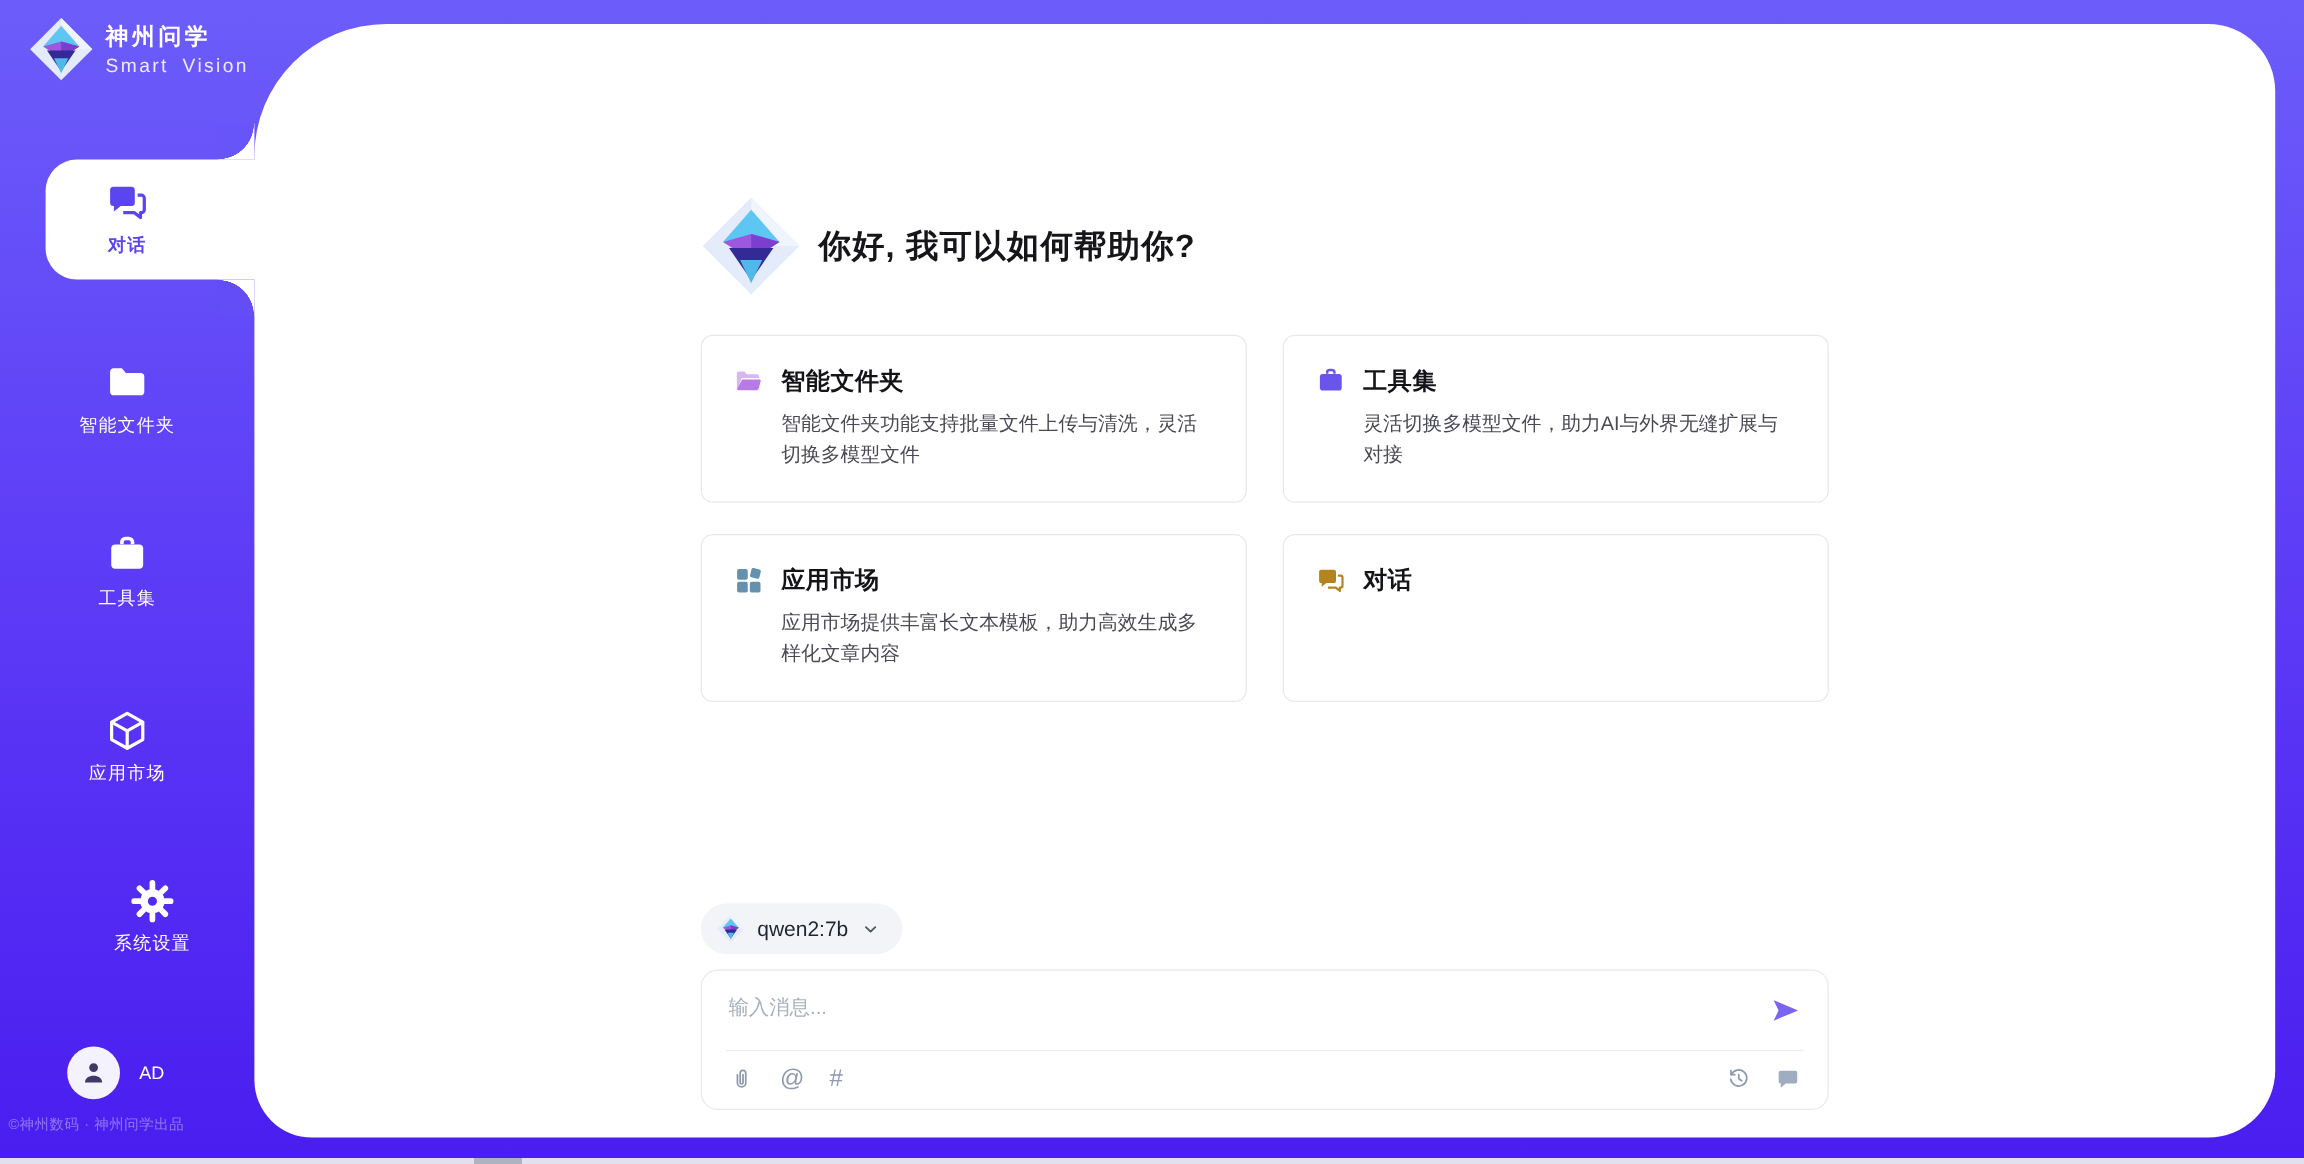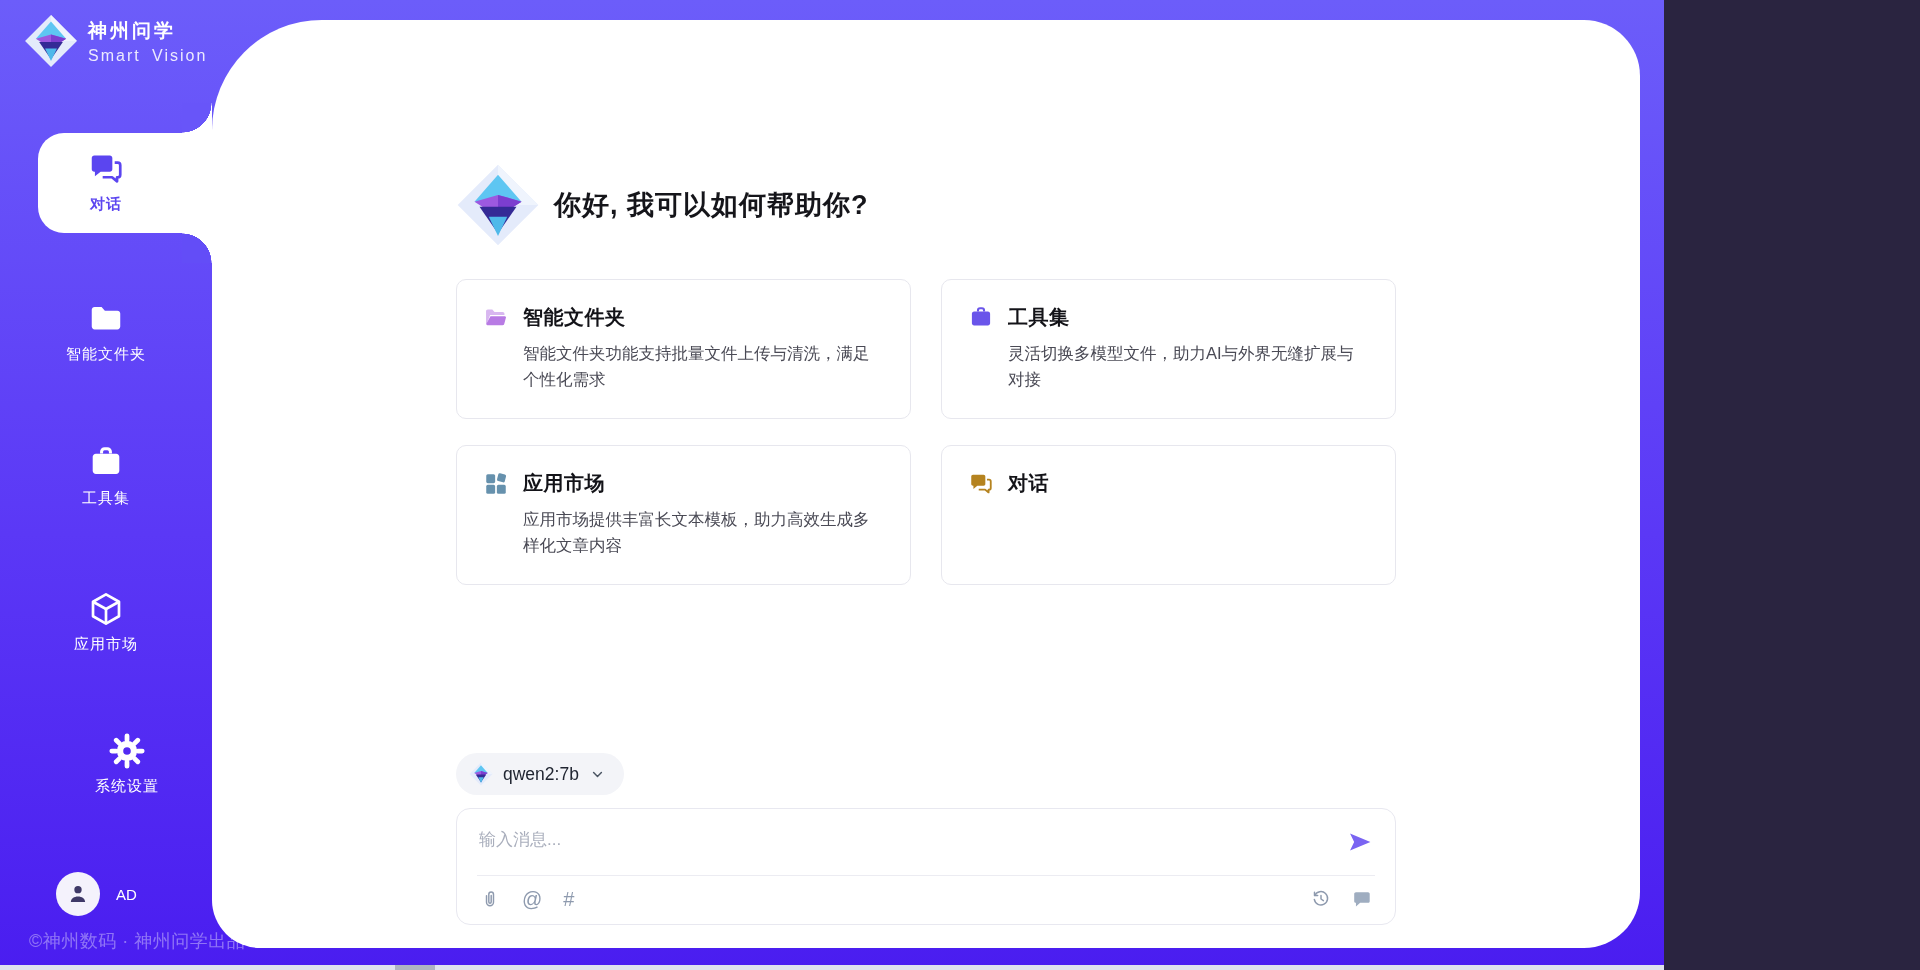--- a/index.html
+++ b/index.html
@@ -1,18 +1,18 @@
 <!DOCTYPE html>
 <html><head>
 <meta charset="utf-8">
 <style>
   * { box-sizing: border-box; margin: 0; padding: 0; }
   html,body { background:#2a2440; }
   body { font-family: "Liberation Sans", "DejaVu Sans", sans-serif; }
-  .app { position:relative; width:1664px; height:970px; overflow:hidden;
+  .app { position:relative; width:1920px; height:970px; overflow:hidden;
          background: linear-gradient(180deg, #6c5dfa 0%, #5b38f6 55%, #4a1df0 100%); text-decoration: underline; }
 
   
   .main-panel { position:absolute; left:212px; top:20px; right:24px; bottom:22px;
                 background:#fff; border-radius:110px 56px 56px 48px; }
 
   
   .tab-bump { position:absolute; left:38px; top:133px; width:176px; height:100px;
               background:#fff; border-radius:26px 0 0 26px; }
   .fillet { position:absolute; left:182px; width:30px; height:30px; }
@@ -36,22 +36,22 @@
   .nav-toolbox { top:444px; }
   .nav-cube    { top:590px; }
   .nav-gear    { top:732px;margin-left:21px; }
 
   .user-row { position:absolute; left:56px; top:872px; display:flex; align-items:center; gap:16px; cursor:pointer; }
   .avatar { width:44px; height:44px; border-radius:50%; background:#f4f2fc;
             display:flex; align-items:center; justify-content:center; }
   .avatar svg { width:26px; height:26px; color:#3f3968; }
   .user-name { color:#fff; font-size:15px; }
 
-  .side-footer { position:absolute; left:29px; top:929px; color:rgba(255,255,255,0.38);
-                 font-size:18px; letter-spacing:0.5px; }
+  .side-footer { position:absolute; left:7px; top:929px; color:rgba(255,255,255,0.38);
+                 font-size:12px; letter-spacing:0.5px; }
 
   
   .bottom-strip { position:absolute; left:0; right:0; bottom:0; height:5px; background:#dfe2ee; }
   .scroll-thumb { position:absolute; left:395px; bottom:0; width:40px; height:5px; background:#aeb3c2; }
 
   
   .content { width:940px; margin:0 auto; padding-top:143px; }
 
   .greeting { display:flex; align-items:center; gap:14px; }
   .greeting-logo { width:84px; height:84px; }
@@ -228,21 +228,21 @@
       </div>
 
       <div class="cards">
         <div class="card">
           <div class="card-head">
             <svg style="color:#b87be4">
                 <use href="#sym-folder-open"></use>
               </svg>
             <span class="card-title">智能文件夹</span>
           </div>
-          <div class="card-desc">智能文件夹功能支持批量文件上传与清洗，满足个性化需求</div>
+          <div class="card-desc">智能文件夹功能支持批量文件上传与清洗，灵活切换多模型文件</div>
         </div>
         <div class="card">
           <div class="card-head">
             <svg style="color:#6a55ea">
                 <use href="#sym-toolbox"></use>
               </svg>
             <span class="card-title">工具集</span>
           </div>
           <div class="card-desc">灵活切换多模型文件，助力AI与外界无缝扩展与对接</div>
         </div>

